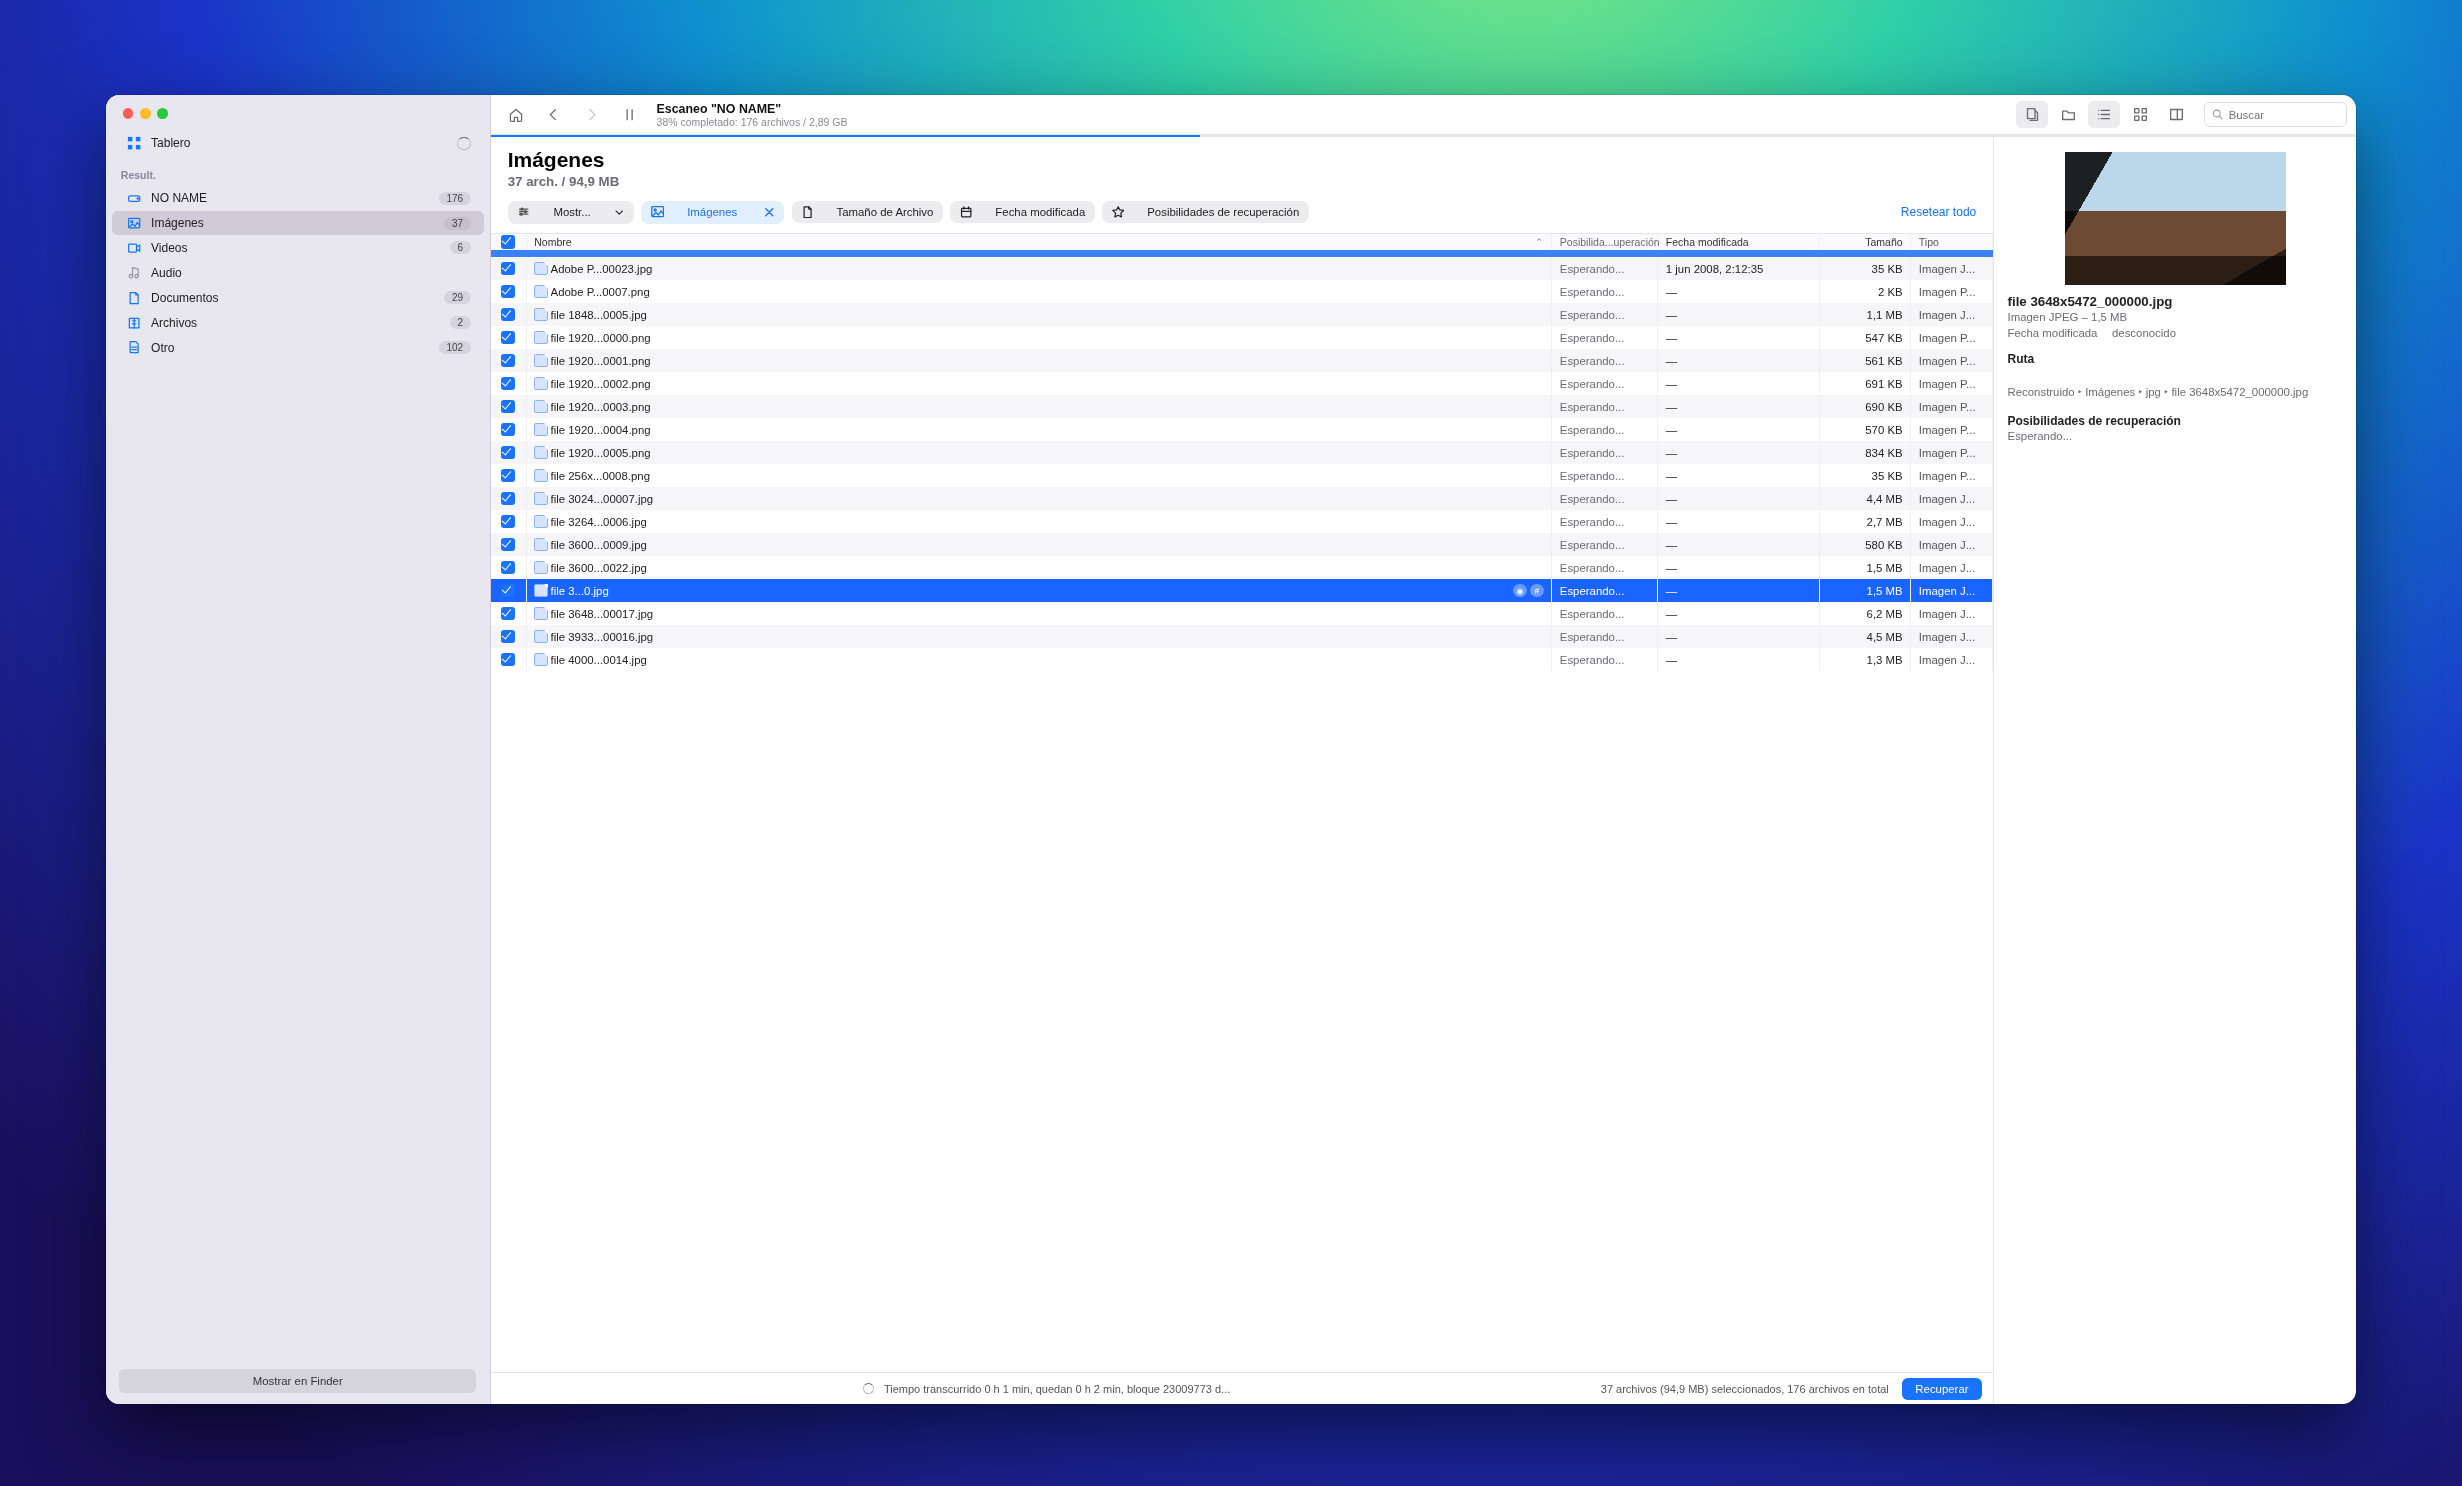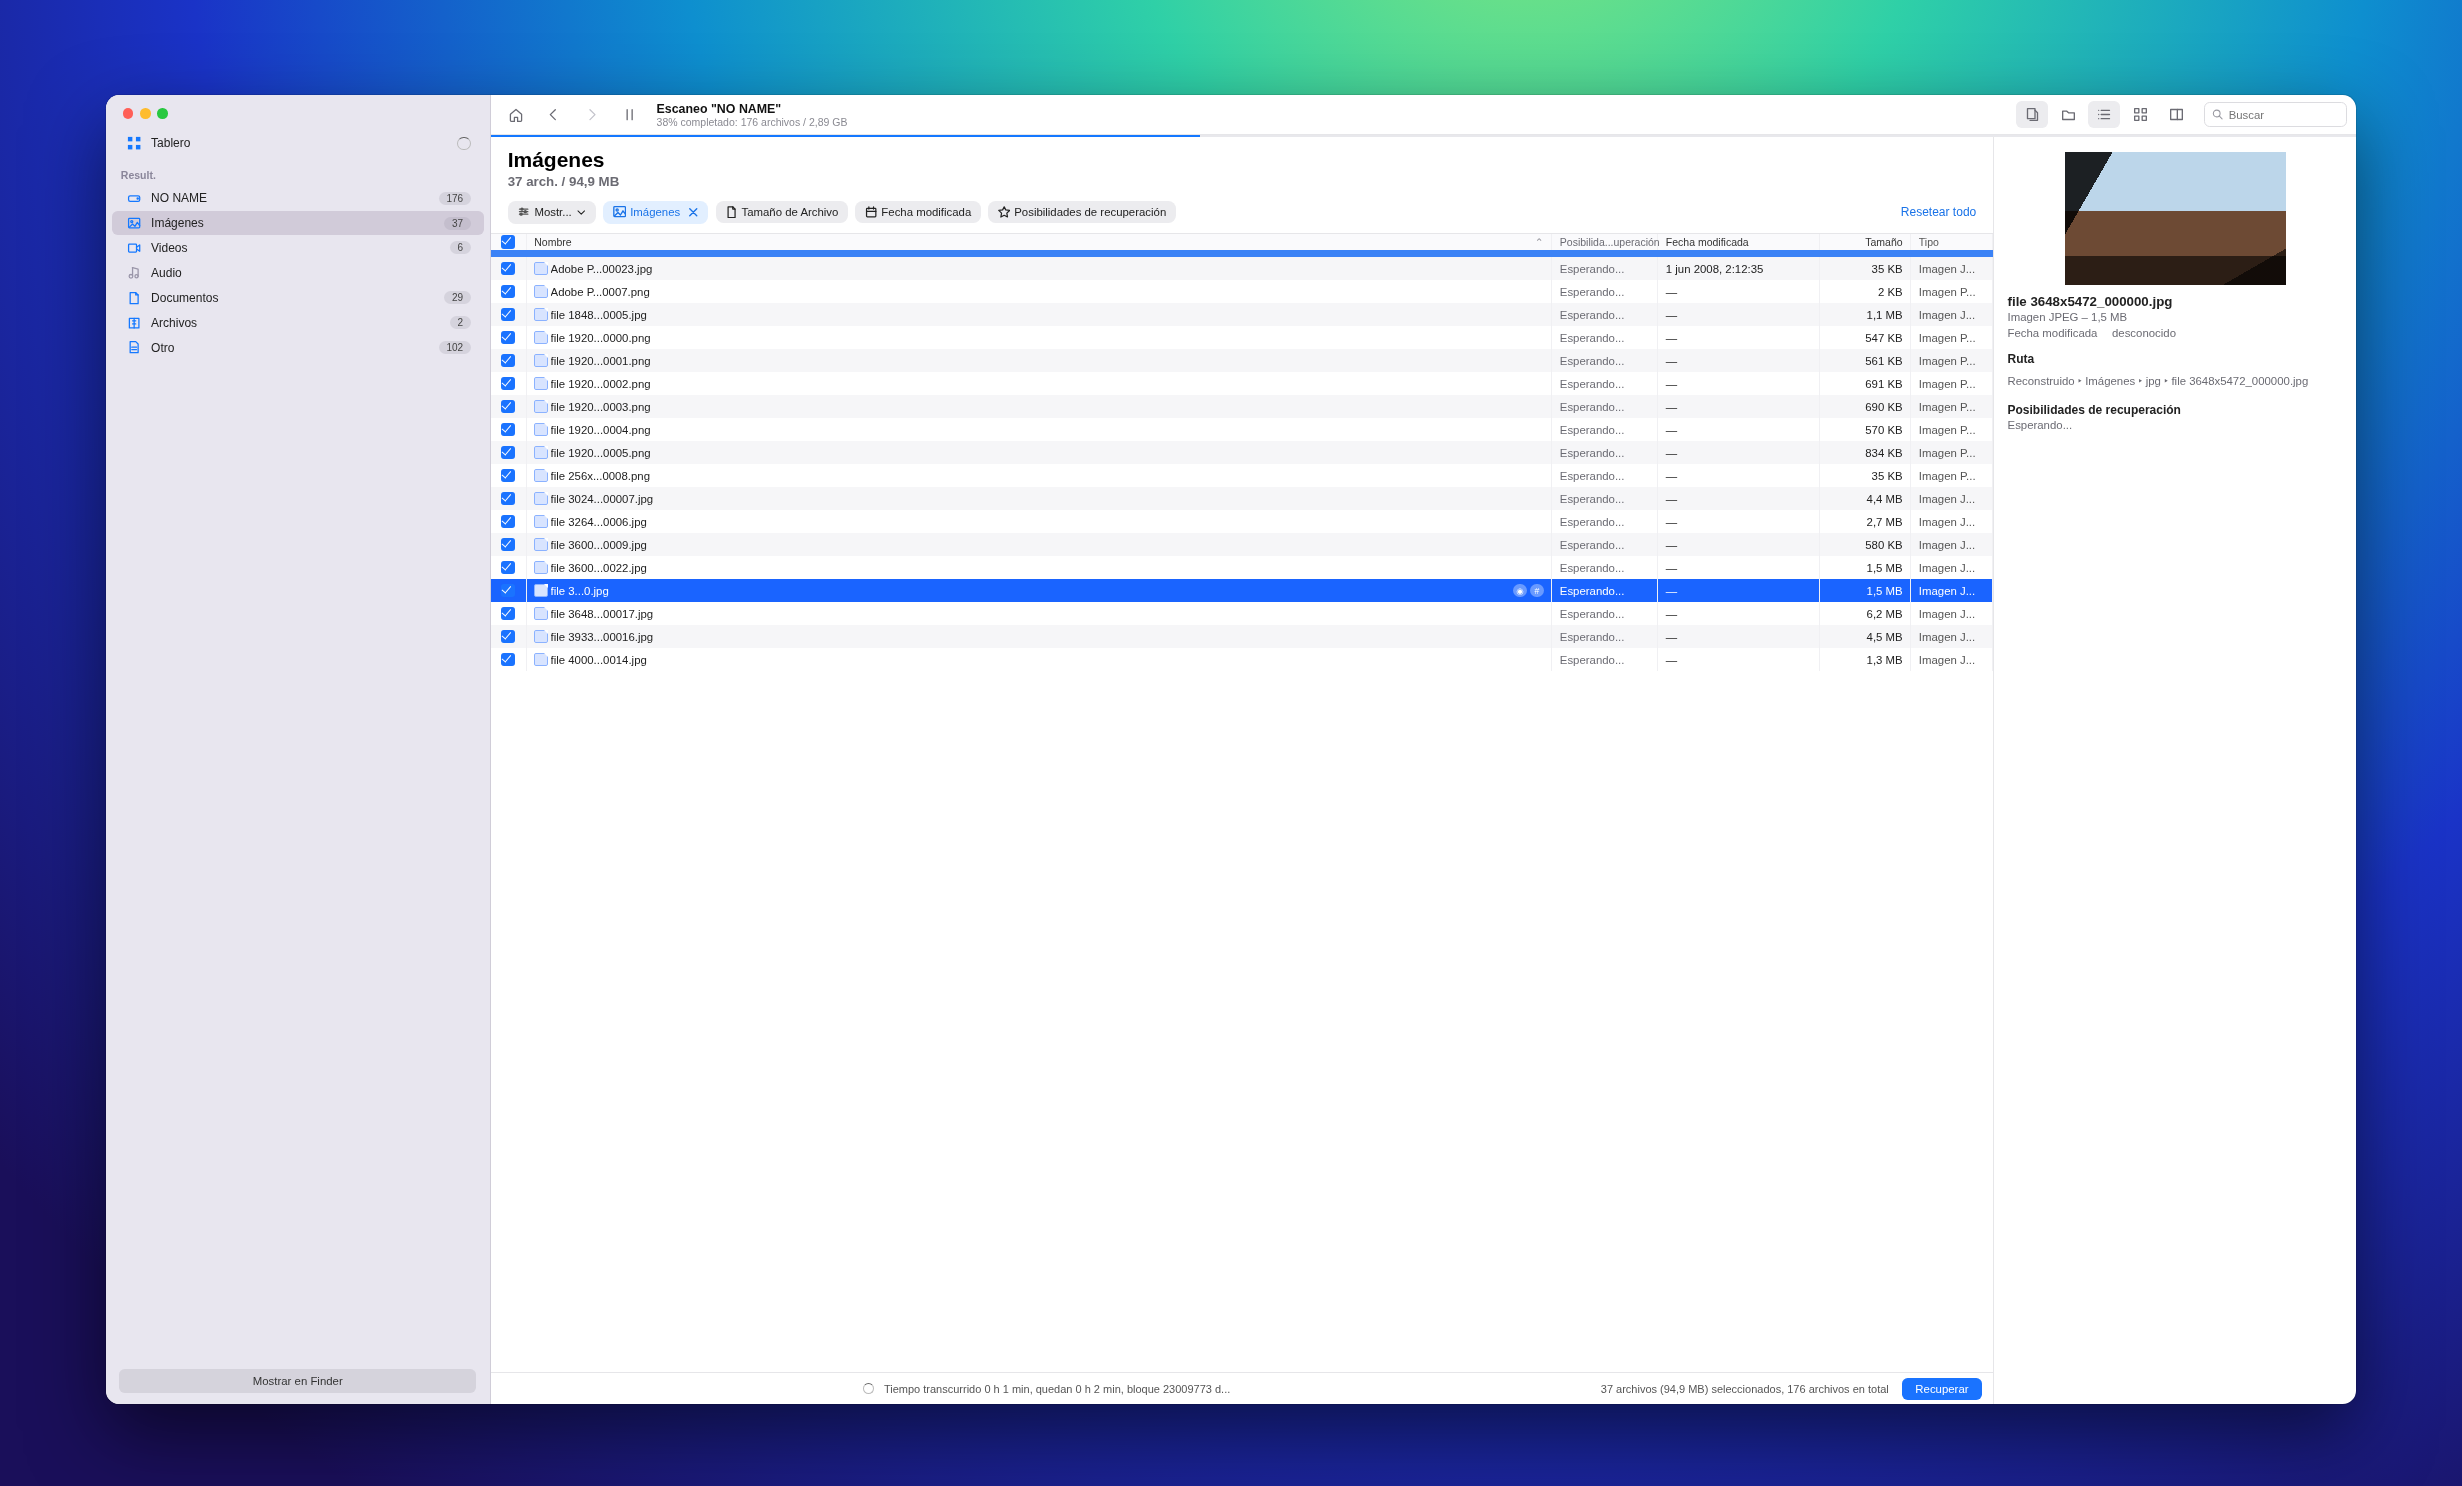--- a/index.html
+++ b/index.html
@@ -65,21 +65,21 @@
 .progress-bar .fill{height:100%;background:#1478ff;width:38%}
 
 .content{flex:1;display:flex;min-height:0}
 .listpane{flex:1;display:flex;flex-direction:column;min-width:0;border-right:1px solid #e6e6e9}
 .details{width:19.4%;padding:15px 13.3px;overflow:auto;color:#222;font-size:11.4px}
 
 .hdrow{padding:11.4px 17px 1.9px}
 .h1{font-size:21px;font-weight:800}
 .h2{font-size:13.3px;color:#6b6b73;font-weight:600;margin-top:1.9px}
 .filters{display:flex;gap:7.6px;align-items:center;padding:9.5px 17px 9.5px}
-.pill{background:#ececef;border-radius:7.6px;padding:4.8px 9.5px;display:flex;align-items:center;gap:4px;font-size:11.4px;color:#222;cursor:pointer}
+.pill{background:#ececef;border-radius:7.6px;padding:4.8px 9.5px;display:flex;align-items:center;gap:23px;font-size:11.4px;color:#222;cursor:pointer}
 .pill .ic{color:#555}
 .pill.blue{background:#e2efff;color:#1a73e8}
 .pill.blue .xic{margin-left:3.8px;color:#1a73e8}
 .linkbtn{margin-left:auto;color:#1a73e8;font-size:12px;cursor:pointer}
 
 .tbl{flex:1;overflow:auto;border-top:1px solid #e6e6e9}
 .thdr{display:flex;align-items:center;height:23px;font-size:10.5px;color:#333;background:#fafafc;border-bottom:7px solid #3b82f6;position:sticky;top:0}
 .col{padding:0 7.6px;display:flex;align-items:center;height:100%;border-right:1px solid #f0f0f3}
 .col.ck{width:36px;justify-content:center}
 .col.nm{flex:1;min-width:0}
@@ -109,21 +109,21 @@
 .primary-btn{background:#1a73ff;color:#fff;border-radius:5.7px;padding:4.8px 13.3px;font-size:11.4px;cursor:pointer}
 
 .preview{width:100%;height:133px;border-radius:3.8px;overflow:hidden;margin:0 auto 9.5px;display:flex;align-items:center;justify-content:center}
 .preview-inner{width:66%;height:100%;background:linear-gradient(#bcd6ea 0 44%,#6d4a34 44% 78%,#2c1e15 78% 100%);position:relative}
 .preview-inner::before{content:"";position:absolute;inset:0;background:linear-gradient(120deg,rgba(0,0,0,.85) 0 16%,transparent 16%),linear-gradient(-30deg,rgba(0,0,0,.6) 0 14%,transparent 14%)}
 .d-title{font-weight:700;font-size:13.3px;margin-top:5.7px}
 .d-sub{color:#6b6b73;margin-top:1.9px}
 .d-row{display:flex;gap:5.7px;margin-top:3.8px;color:#6b6b73}
 .d-row .k{flex:0 0 auto}
 .d-h{font-weight:700;margin-top:13.3px;font-size:12px}
-.d-path{color:#6b6b73;line-height:1.45;margin-top:7px}
+.d-path{color:#6b6b73;line-height:1.45;margin-top:18px}
 
 svg{stroke:currentColor;fill:none;stroke-width:1.6;stroke-linecap:round;stroke-linejoin:round}
 </style>
 </head>
 <body>
 
 <div class="window">
 
   <aside class="sidebar">
     <div class="traffic">

